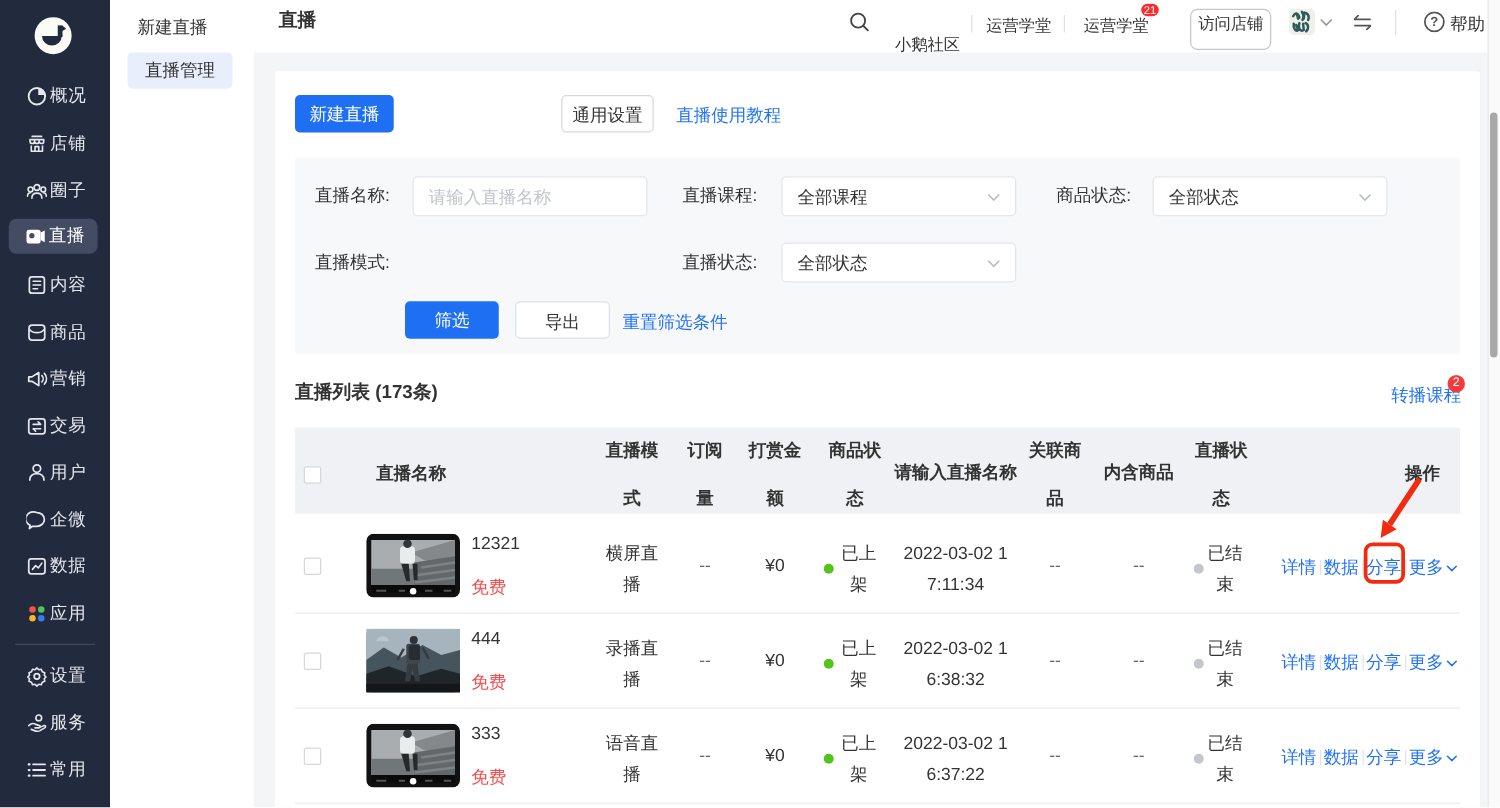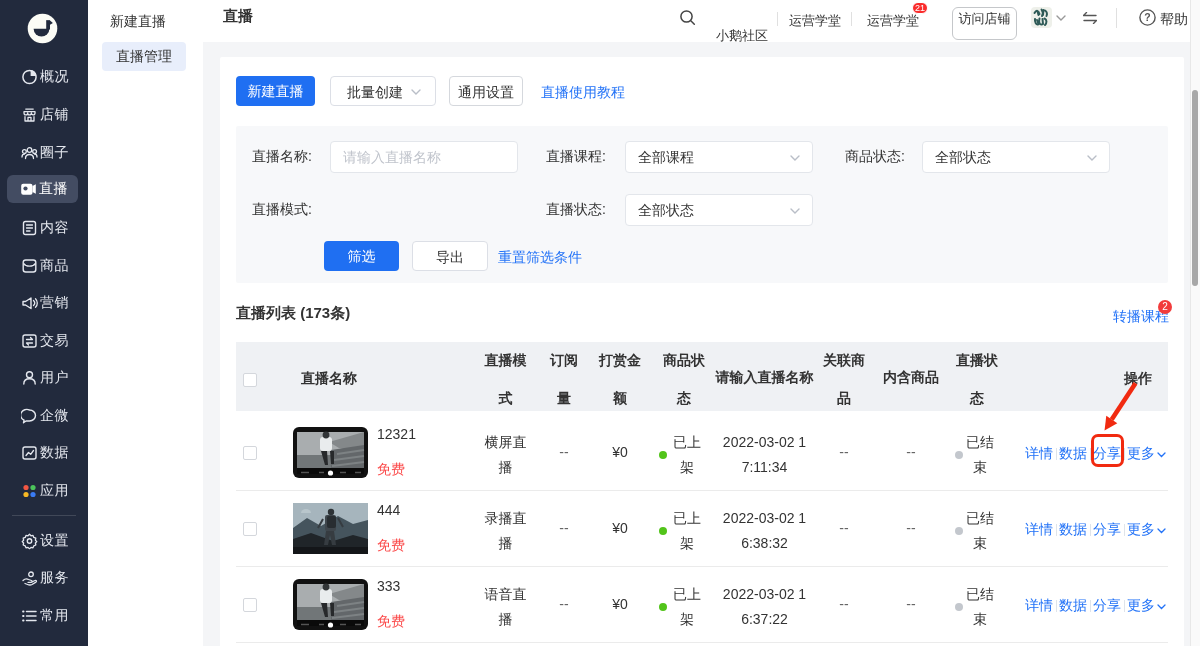--- a/index.html
+++ b/index.html
@@ -208,25 +208,20 @@
       <circle cx="8.5" cy="8.5" r="7.6" fill="none" stroke="#555" stroke-width="1.4"></circle>
       <text x="8.5" y="12.2" font-size="10.5" font-weight="bold" fill="#555" text-anchor="middle" font-family="Liberation Sans">?</text>
     </svg>
   <div class="tlink" style="left:957px;top:11px;font-size:14px;">帮助</div>
 </div>
 
 <div id="main">
   <div id="card">
 
     <div class="btn btn-blue" style="left:16px;top:19px;width:79px;">新建直播</div>
-    <div class="btn btn-plain" style="left:110px;top:19px;width:106px;text-align:left;padding-left:16px;">批量创建
-      <svg class="caret" style="right:14px;top:12px;" viewBox="0 0 10 6">
-          <path d="M1 1 l4 4 4-4" stroke="#b9bec7" stroke-width="1.4" fill="none" stroke-linecap="round"></path>
-        </svg>
-    </div>
     <div class="btn btn-plain" style="left:229px;top:19px;width:74px;border-color:#d5d8dd;">通用设置</div>
     <span class="blue abs" style="left:321px;top:27px;">直播使用教程</span>
 
     <div id="filter">
       <div class="flabel" style="left:16px;top:22px;">直播名称:</div>
       <div class="fbox" style="left:94px;top:15px;"><span class="ph">请输入直播名称</span></div>
       <div class="flabel" style="left:310px;top:22px;">直播课程:</div>
       <div class="fbox" style="left:389px;top:15px;">全部课程<svg class="caret" style="right:12px;top:13px;" viewBox="0 0 10 6">
             <path d="M1 1 l4 4 4-4" stroke="#b9bec7" stroke-width="1.4" fill="none" stroke-linecap="round"></path>
           </svg></div>

